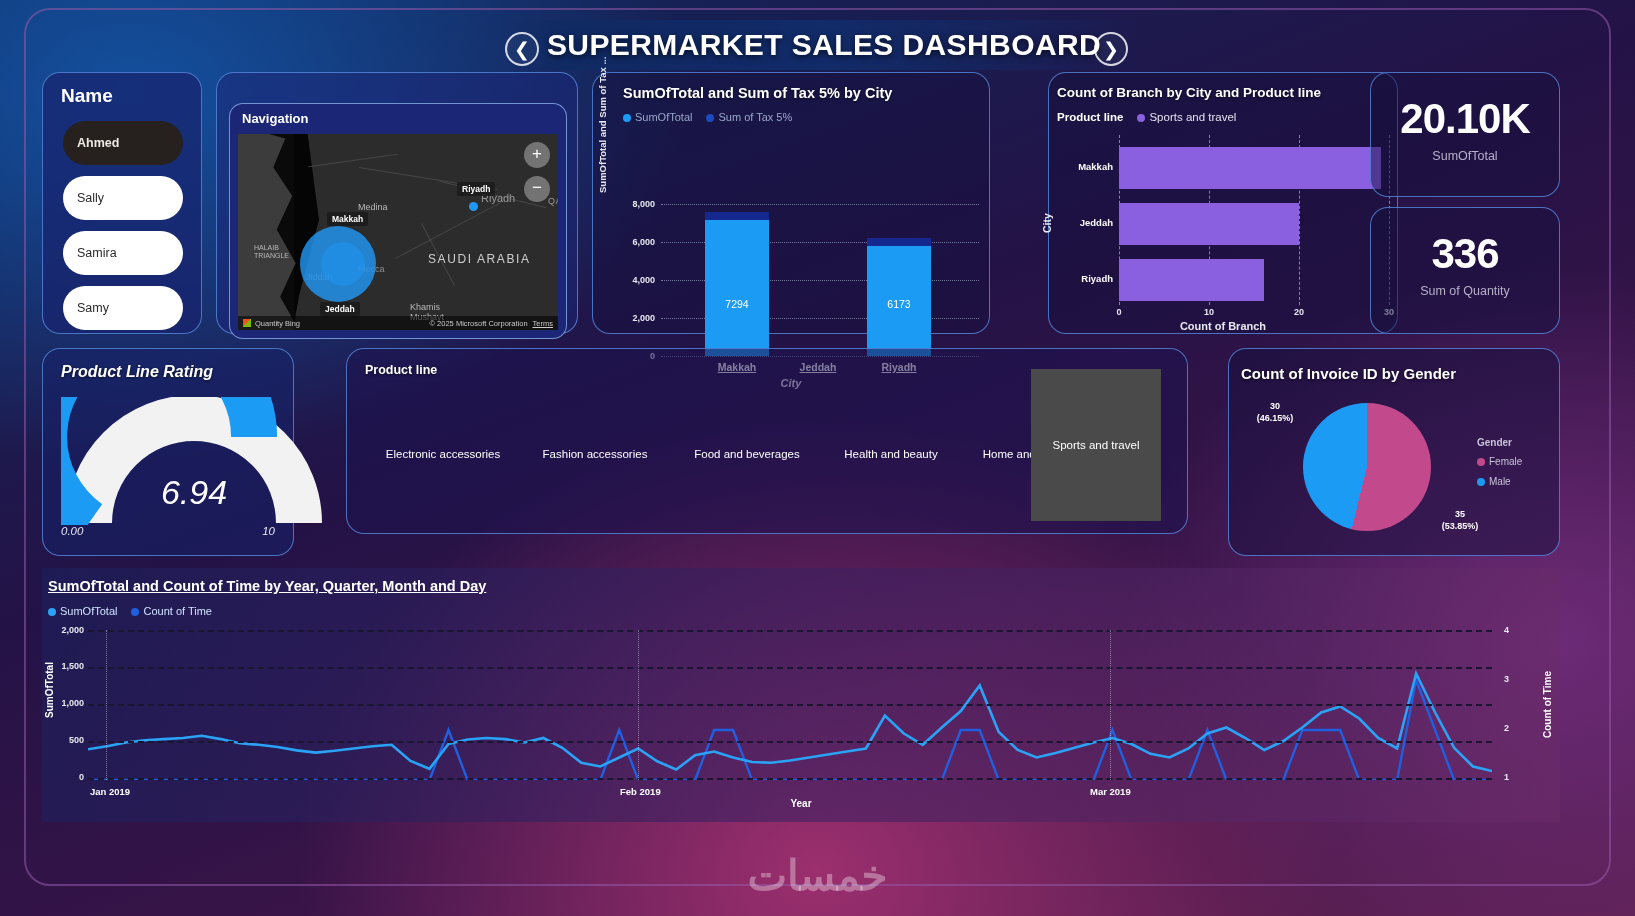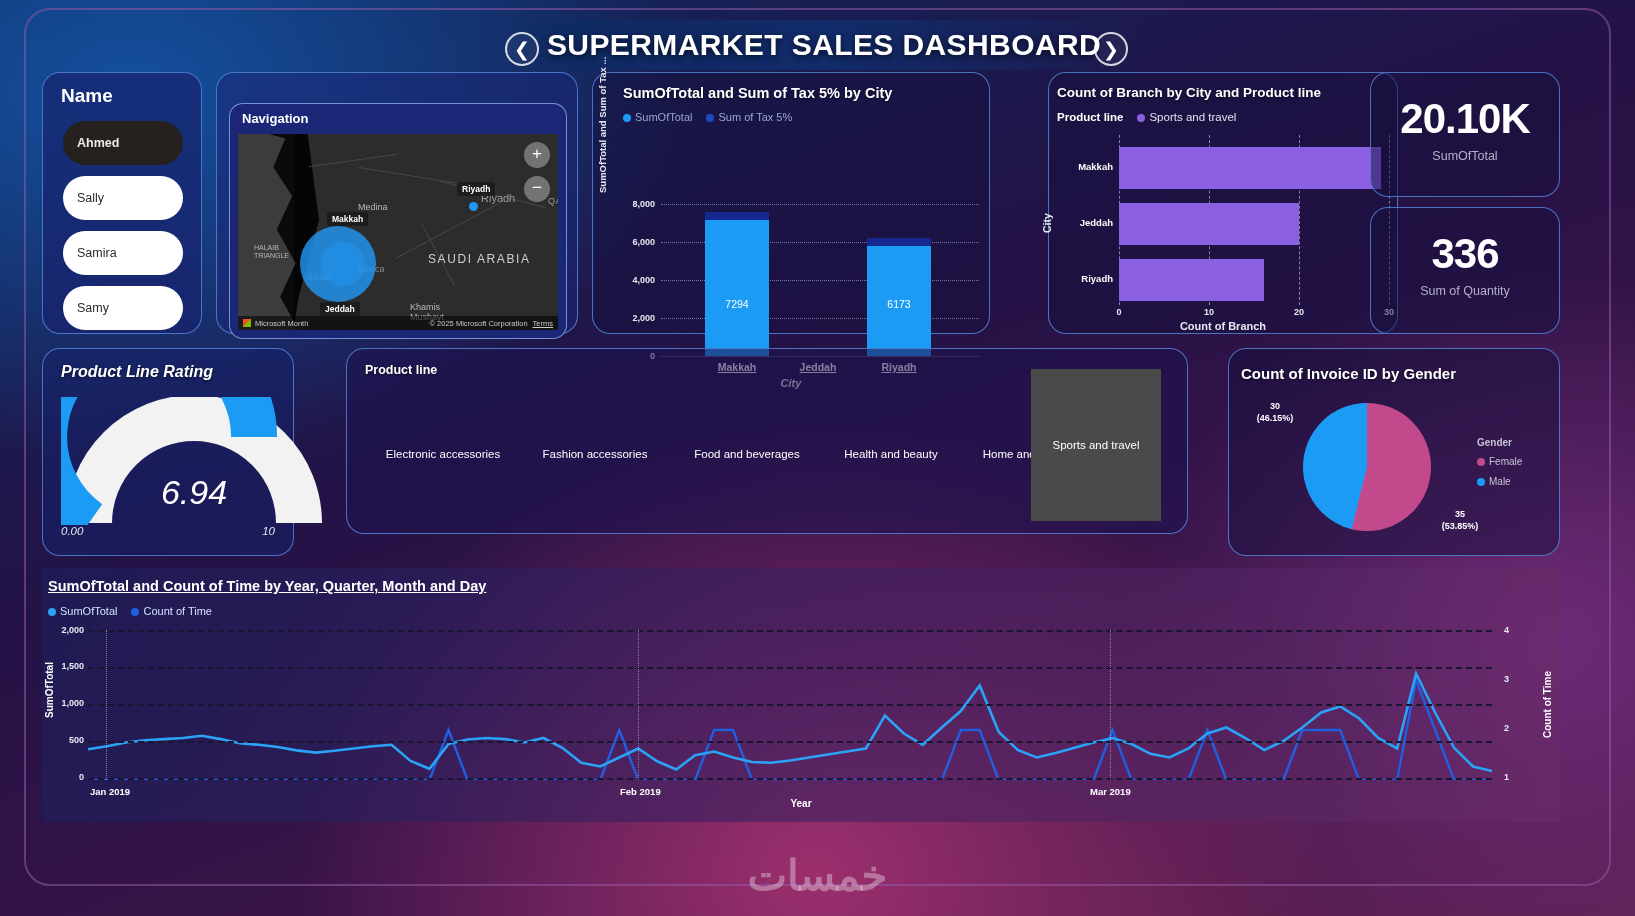--- a/index.html
+++ b/index.html
@@ -242,21 +242,21 @@
 
         <div class="mpin" style="left:219px; top:48px;">Riyadh</div>
         <div class="mpin" style="left:89px; top:78px;">Makkah</div>
         <div class="mpin" style="left:82px; top:168px;">Jeddah</div>
 
         <div class="zbtn" style="top:8px;">+</div>
         <div class="zbtn" style="top:42px;">−</div>
 
         <div id="attr">
           <span id="bing-logo"></span>
-          <span>Microsoft Month</span>
+          <span>Quantity Bing</span>
           <span class="right">
             <span>© 2025 Microsoft Corporation</span>
             <u>Terms</u>
           </span>
         </div>
       </div>
     </div>
   </div>
 
   <div class="card" id="col-card">

